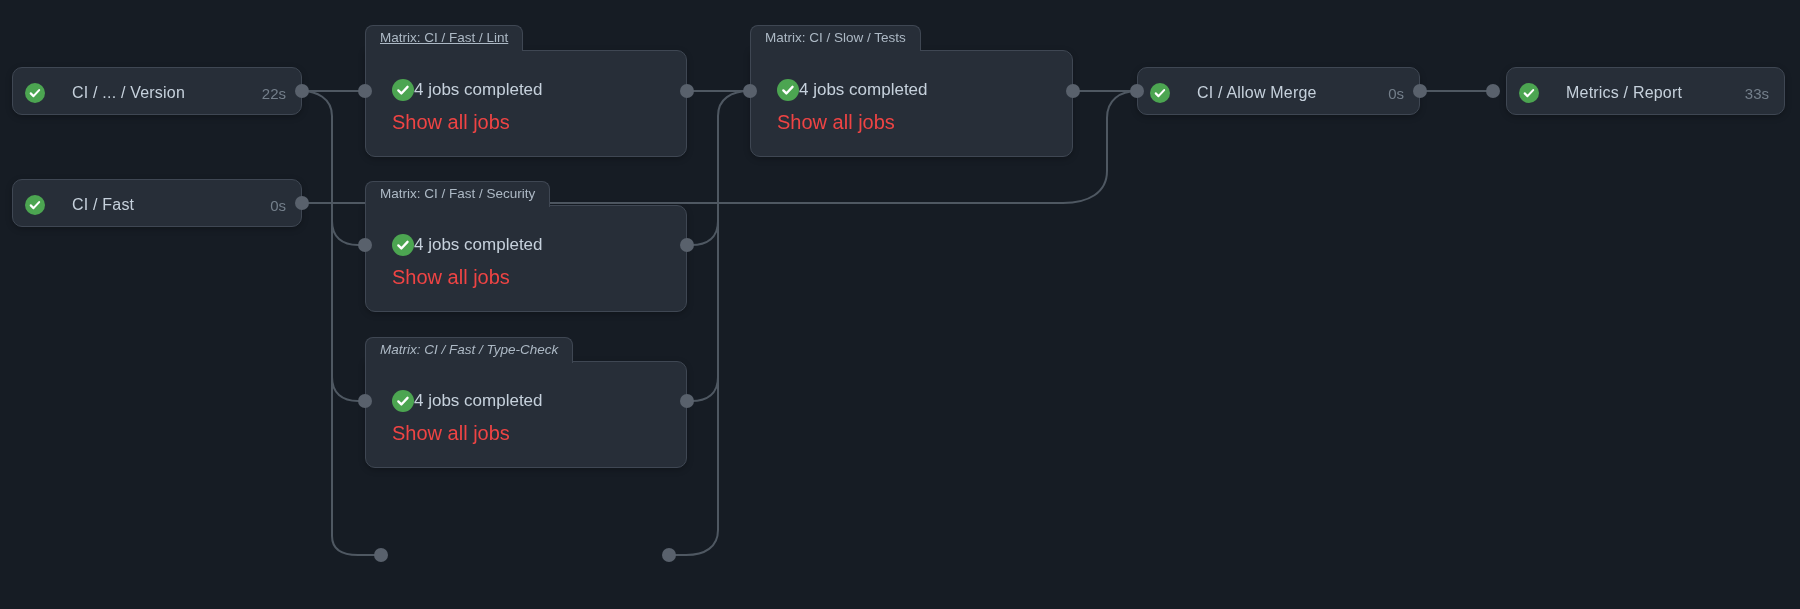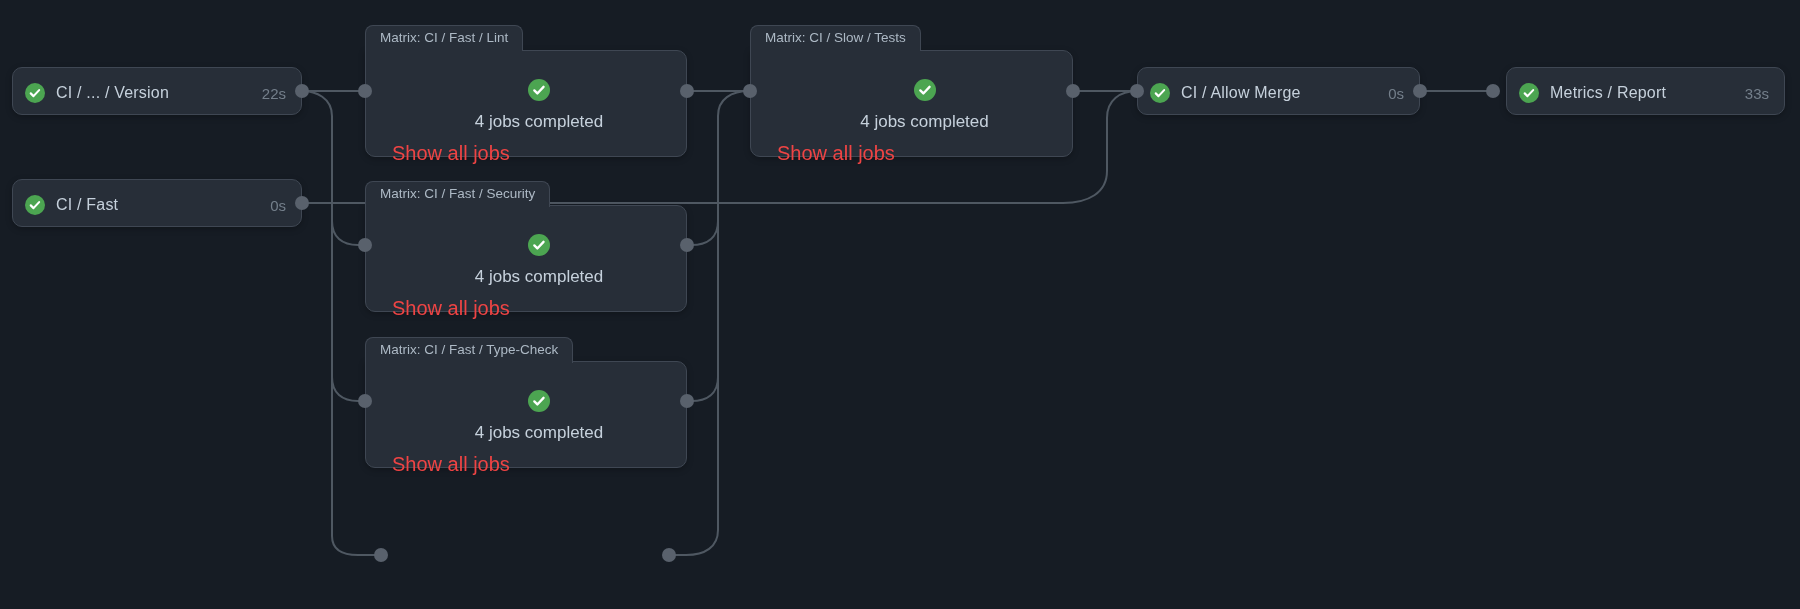--- a/index.html
+++ b/index.html
@@ -10,40 +10,40 @@
   }
   svg.layer{position:absolute;left:0;top:0;width:1800px;height:609px;pointer-events:none;}
   .edges{z-index:1;}
   .dots{z-index:6;}
   .edges path{stroke:#4f5862;stroke-width:2;fill:none;}
   .dots circle{fill:#59616c;}
 
   .job{
     position:absolute;height:48px;box-sizing:border-box;z-index:3;
     background:#272e38;border:1px solid #3f4753;border-radius:10px;
-    display:flex;align-items:center;gap:11px;padding:4px 15px 0 12px;
+    display:flex;align-items:center;gap:27px;padding:4px 15px 0 12px;
     font-size:16px;color:#c6d1dc;cursor:pointer;
     box-shadow:0 2px 6px rgba(0,0,0,.25);
   }
   .job .lbl{flex:1;white-space:nowrap;letter-spacing:.2px;}
   .dur{color:#747f8b;font-size:15px;white-space:nowrap;}
 
   .grouptab{
     position:absolute;height:26px;box-sizing:border-box;z-index:4;
     background:#272e38;border:1px solid #3f4753;border-bottom:none;
     border-radius:8px 8px 0 0;padding:0 14px;line-height:24px;
     font-size:13.5px;color:#adb9c5;white-space:nowrap;
   }
   .groupbody{
     position:absolute;box-sizing:border-box;z-index:3;
     background:#272e38;border:1px solid #3f4753;
     border-radius:0 10px 10px 10px;
     box-shadow:0 2px 6px rgba(0,0,0,.25);
   }
-  .gr-row{display:flex;align-items:center;gap:11px;margin:28px 0 0 26px;font-size:17px;color:#c6d1dc;flex-direction:column;}
+  .gr-row{display:flex;align-items:center;margin:28px 0 0 26px;font-size:17px;color:#c6d1dc;}
   .showall{
     display:block;margin:10px 0 0 26px;padding:0;background:none;border:none;
     font-family:inherit;font-size:20px;color:#ef4444;cursor:pointer;white-space:nowrap;
   }
   .ic{display:inline-flex;flex:none;}
   .ic svg{display:block;}
 </style>
 </head>
 <body>
 
@@ -78,21 +78,21 @@
     <span class="ic">
       <svg width="20" height="20" viewBox="0 0 16 16">
           <circle cx="8" cy="8" r="8" fill="#4ca551"></circle>
           <path d="M4.6 8.3l2.2 2.2 4.5-4.8" stroke="#fff" stroke-width="1.7" fill="none" stroke-linecap="round" stroke-linejoin="round"></path>
         </svg>
     </span>
     <span class="lbl">CI / Fast</span>
     <span class="dur">0s</span>
   </div>
 
-  <div class="grouptab" style="left:365px;top:25px;">
+  <div class="grouptab" style="left:365px;top:25px;text-decoration:underline;">
     <span>Matrix: CI / Fast / Lint</span>
   </div>
   <div class="groupbody" style="left:365px;top:50px;width:322px;height:107px;">
     <div class="gr-row">
       <span class="ic">
         <svg width="22" height="22" viewBox="0 0 16 16">
             <circle cx="8" cy="8" r="8" fill="#4ca551"></circle>
             <path d="M4.6 8.3l2.2 2.2 4.5-4.8" stroke="#fff" stroke-width="1.7" fill="none" stroke-linecap="round" stroke-linejoin="round"></path>
           </svg>
       </span>
@@ -110,21 +110,21 @@
         <svg width="22" height="22" viewBox="0 0 16 16">
             <circle cx="8" cy="8" r="8" fill="#4ca551"></circle>
             <path d="M4.6 8.3l2.2 2.2 4.5-4.8" stroke="#fff" stroke-width="1.7" fill="none" stroke-linecap="round" stroke-linejoin="round"></path>
           </svg>
       </span>
       <span>4 jobs completed</span>
     </div>
     <button class="showall">Show all jobs</button>
   </div>
 
-  <div class="grouptab" style="left:365px;top:337px;">
+  <div class="grouptab" style="left:365px;top:337px;font-style:italic;">
     <span>Matrix: CI / Fast / Type-Check</span>
   </div>
   <div class="groupbody" style="left:365px;top:361px;width:322px;height:107px;">
     <div class="gr-row">
       <span class="ic">
         <svg width="22" height="22" viewBox="0 0 16 16">
             <circle cx="8" cy="8" r="8" fill="#4ca551"></circle>
             <path d="M4.6 8.3l2.2 2.2 4.5-4.8" stroke="#fff" stroke-width="1.7" fill="none" stroke-linecap="round" stroke-linejoin="round"></path>
           </svg>
       </span>

